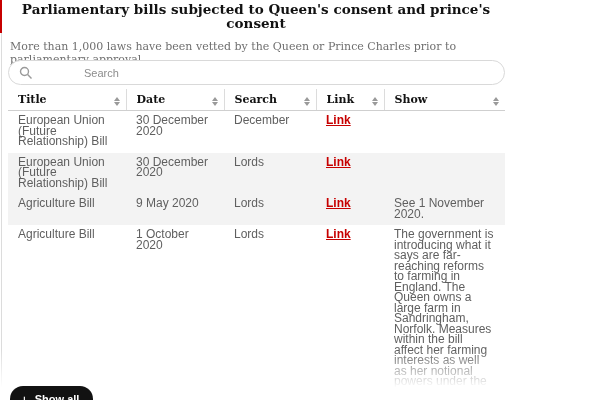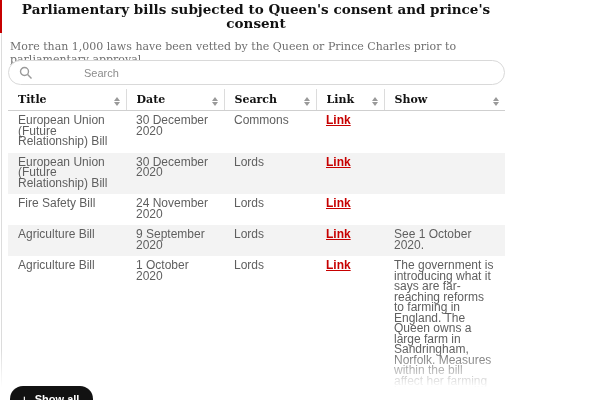--- a/index.html
+++ b/index.html
@@ -133,44 +133,37 @@
                   <span class="down"></span>
                 </span>
               </span>
             </th>
         </tr>
       </thead>
       <tbody>
         <tr>
           <td>European Union (Future Relationship) Bill</td>
           <td>30 December 2020</td>
-          <td>Commons</td>
+          <td>December</td>
           <td><a class="rowlink">Link</a></td>
           <td></td>
         </tr>
         <tr class="stripe">
           <td>European Union (Future Relationship) Bill</td>
           <td>30 December 2020</td>
           <td>Lords</td>
           <td><a class="rowlink">Link</a></td>
           <td></td>
         </tr>
-        <tr>
-          <td>Fire Safety Bill</td>
-          <td>24 November 2020</td>
+        <tr class="stripe">
+          <td>Agriculture Bill</td>
+          <td>9 May 2020</td>
           <td>Lords</td>
           <td><a class="rowlink">Link</a></td>
-          <td></td>
-        </tr>
-        <tr class="stripe">
-          <td>Agriculture Bill</td>
-          <td>9 September 2020</td>
-          <td>Lords</td>
-          <td><a class="rowlink">Link</a></td>
-          <td>See 1 October 2020.</td>
+          <td>See 1 November 2020.</td>
         </tr>
         <tr>
           <td>Agriculture Bill</td>
           <td>1 October 2020</td>
           <td>Lords</td>
           <td><a class="rowlink">Link</a></td>
           <td>The government is introducing what it says are far-reaching reforms to farming in England. The Queen owns a large farm in Sandringham, Norfolk. Measures within the bill affect her farming interests as well as her notional powers under the royal prerogative to sign treaties relating to international animal and environmental standards.</td>
         </tr>
       </tbody>
     </table>

